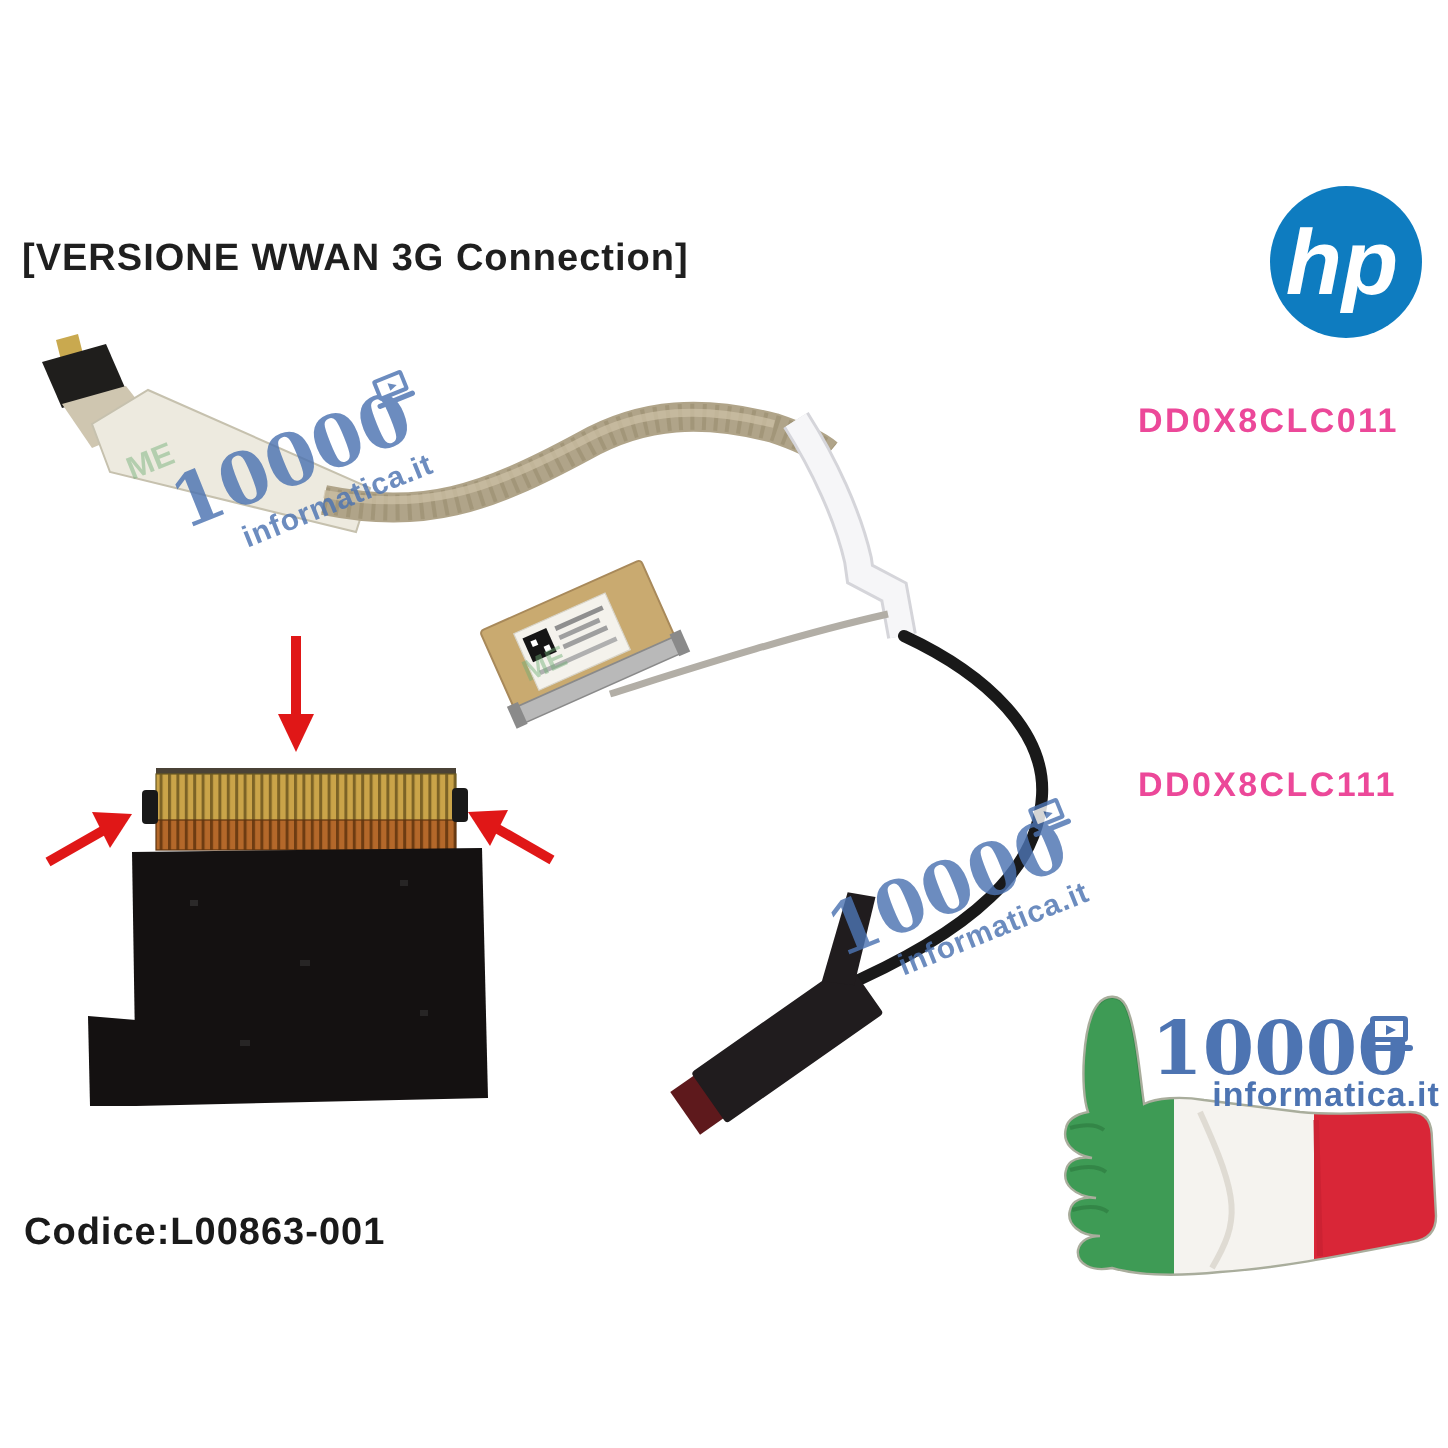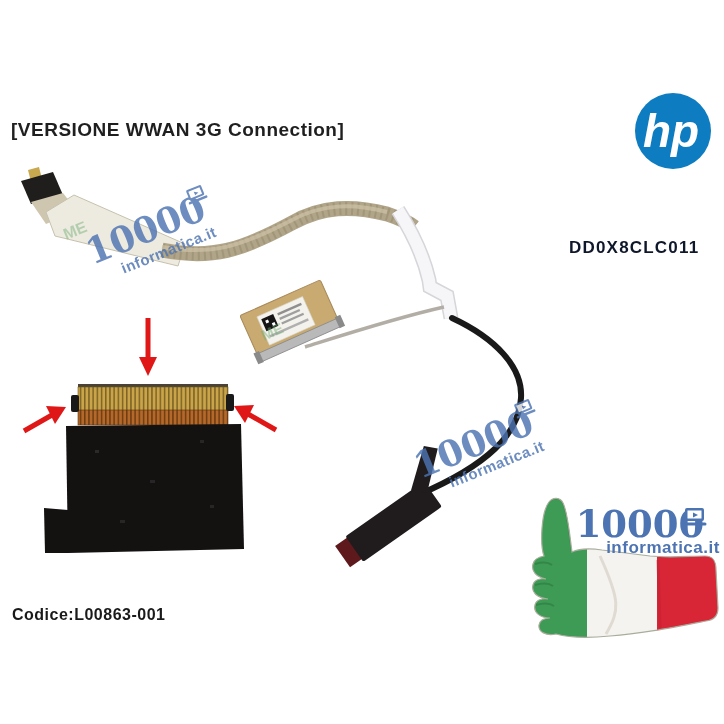--- a/index.html
+++ b/index.html
@@ -6,37 +6,38 @@
   #stage{
     position:relative;width:724px;height:724px;background:#ffffff;overflow:hidden;
     font-family:"Liberation Sans",sans-serif;
     border-radius:13px;
   }
   .abs{position:absolute;}
   #variant-title{
     left:11px;top:119px;font-size:19px;font-weight:700;color:#1f1f1f;letter-spacing:.5px;
   }
   .part-number{
-    left:569px;font-size:17px;font-weight:700;color:#0f172a;letter-spacing:1.2px;white-space:nowrap;margin-top:37px;
+    left:569px;font-size:17px;font-weight:700;color:#ec4899;letter-spacing:1.2px;white-space:nowrap;
   }
   #pn-0{top:201px}#pn-1{top:260px}#pn-2{top:321px}#pn-3{top:383px}#pn-4{top:445px}
   #code-label{
-    left:12px;top:606px;font-size:16px;font-weight:700;color:#1a1a1a;letter-spacing:.5px;
+    left:12px;top:606px;font-size:19px;font-weight:700;color:#1a1a1a;letter-spacing:.5px;
   }
   svg text{user-select:none;}
   .wm-num{font-family:"DejaVu Serif","Liberation Serif",serif;font-weight:700;}
   .wm-dom{font-family:"Liberation Sans",sans-serif;font-weight:700;letter-spacing:.5px;}
 </style>
 </head>
 <body>
 
 <div id="stage">
 
   <div id="variant-title" class="abs">[VERSIONE WWAN 3G Connection]</div>
   <div id="pn-0" class="abs part-number">DD0X8CLC011</div>
+  <div id="pn-3" class="abs part-number">DD0X8CLC111</div>
   <div id="code-label" class="abs">Codice:L00863-001</div>
 
   <svg class="abs" style="left:0;top:0" width="724" height="724" viewBox="0 0 724 724">
     <defs>
       <pattern id="pins-gold" width="4.2" height="26" patternUnits="userSpaceOnUse">
         <rect width="4.2" height="26" fill="#caa449"></rect>
         <rect x="0" width="1.5" height="26" fill="#7c6326"></rect>
       </pattern>
       <pattern id="pins-orange" width="4.2" height="16" patternUnits="userSpaceOnUse">
         <rect width="4.2" height="16" fill="#b4682a"></rect>

